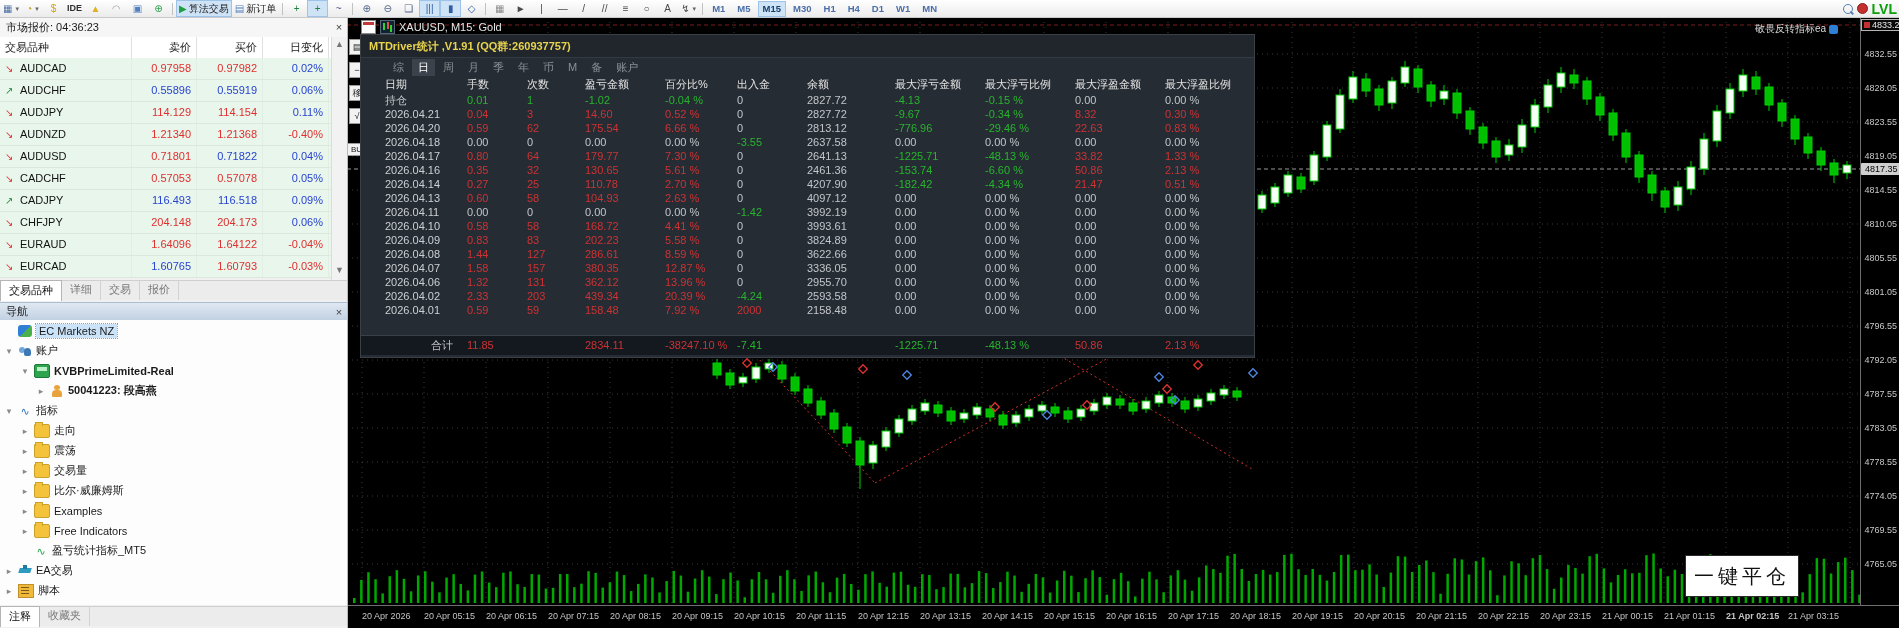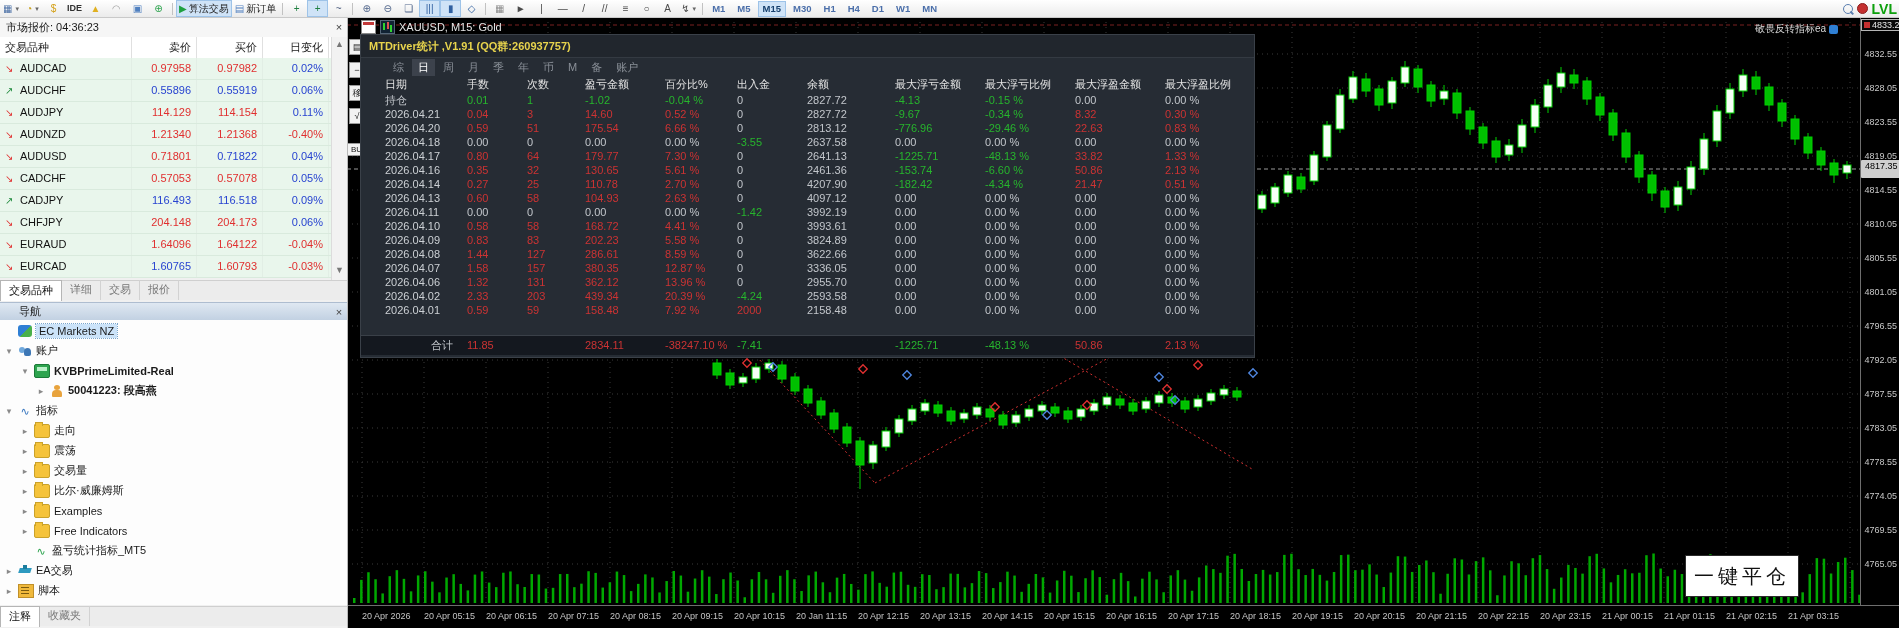--- a/index.html
+++ b/index.html
@@ -44,21 +44,21 @@
   .mw-scroll{position:absolute;right:0;top:20px;width:15px;height:243px;background:#f2f2f2;border-left:1px solid #dcdcdc;
              color:#777;font-size:9px;text-align:center;}
   .mw-scroll .up{position:absolute;top:2px;left:0;width:15px;}
   .mw-scroll .dn{position:absolute;top:228px;left:0;width:15px;}
   .pane-tabs{position:absolute;left:0;width:347px;height:19px;background:#ececec;border-top:1px solid #cfcfcf;
              display:flex;align-items:flex-end;font-size:11px;color:#777;}
   .ptab{padding:2px 8px 3px 8px;border-right:1px solid #d2d2d2;}
   .ptab.active{background:#ffffff;color:#111;border:1px solid #b5b5b5;border-bottom:none;margin-bottom:-1px;}
   .nav-head{position:absolute;left:0;top:285px;width:347px;height:17px;background:linear-gradient(#dfe8f2,#c2d1e2);
             border-top:1px solid #aebdd0;border-bottom:1px solid #b6c4d6;display:flex;align-items:center;color:#1a1a1a;}
-  .nav-head .t{padding-left:19px;}
+  .nav-head .t{padding-left:6px;}
   .tree{position:absolute;left:0;top:303px;width:347px;height:285px;background:#fdfdfd;overflow:hidden;}
   .trow{position:absolute;height:19px;display:flex;align-items:center;gap:4px;color:#1a1a1a;white-space:nowrap;}
   .trow .exp{width:10px;color:#8a8a8a;font-size:9px;text-align:center;}
   .trow.bold{font-weight:bold;}
   .trow .hl{background:#cbe3f9;outline:1px dotted #7aa6cc;padding:1px 3px;}
   .ticon{width:14px;height:12px;flex:none;position:relative;display:inline-block;}
   .i-broker{background:linear-gradient(135deg,#2f7fd4 50%,#49b04a 50%);border-radius:3px;}
   .i-accounts::before{content:"";position:absolute;left:1px;top:2px;width:6px;height:6px;border-radius:50%;background:#6fa8dc;}
   .i-accounts::after{content:"";position:absolute;left:6px;top:3px;width:7px;height:8px;border-radius:50% 50% 2px 2px;background:#3d77b5;}
   .i-server{background:#2ea44f;border:1px solid #1b7a38;border-radius:2px;}
@@ -87,21 +87,21 @@
         display:flex;align-items:center;justify-content:center;}
   .buy-tag{position:absolute;left:0;top:126px;z-index:22;background:#f2f2f2;border:1px solid #9a9a9a;color:#111;
            font-size:8px;padding:0 3px;height:11px;line-height:11px;}
   .ind-label{position:absolute;left:1408px;top:5px;z-index:20;color:#d9d9d9;font-size:10px;display:flex;align-items:center;gap:3px;}
   .ind-ic{width:9px;height:9px;background:#2f7fd4;border-radius:2px;}
 
   
   .paxis{position:absolute;left:1513px;top:0;width:39px;height:588px;border-left:1px solid #6e6e6e;background:#000;}
   .ptick{position:absolute;right:3px;transform:translateY(-50%);color:#c8c8c8;font-size:9px;}
   .pbox{position:absolute;left:0px;transform:translateY(-50%);background:#cfcfcf;color:#000;font-size:9px;
-        padding:1px 3px 7px 4px;border-radius:1px;}
+        padding:1px 3px 1px 4px;border-radius:1px;}
   .abox{position:absolute;left:0px;transform:translateY(-50%);background:#0a0a0a;border:1px solid #b5b5b5;color:#e8e8e8;
         font-size:9px;padding:0 2px 0 2px;display:flex;align-items:center;gap:2px;}
   .abox .sq{width:6px;height:6px;background:#c43030;display:inline-block;}
   
   .taxis{position:absolute;left:0;top:588px;width:1552px;height:23px;background:#000;border-top:1px solid #6e6e6e;padding-left:27px;}
   .ttick{position:absolute;top:5px;color:#c4c4c4;font-size:9px;white-space:nowrap;}
 
   
   .stats{position:absolute;left:13px;top:17px;width:895px;height:324px;background:#262c34;border:1px solid #3a4048;
          box-sizing:border-box;z-index:30;font-size:11px;}
@@ -952,21 +952,21 @@
           <span class="kw">0</span>
           <span class="kw">2827.72</span>
           <span class="kg">-9.67</span>
           <span class="kg">-0.34 %</span>
           <span class="kr">8.32</span>
           <span class="kr">0.30 %</span>
         </div>
         <div class="st-grid">
           <span class="kd">2026.04.20</span>
           <span class="kr">0.59</span>
-          <span class="kr">51</span>
+          <span class="kr">62</span>
           <span class="kr">175.54</span>
           <span class="kr">6.66 %</span>
           <span class="kw">0</span>
           <span class="kw">2813.12</span>
           <span class="kg">-776.96</span>
           <span class="kg">-29.46 %</span>
           <span class="kr">22.63</span>
           <span class="kr">0.83 %</span>
         </div>
         <div class="st-grid">
@@ -1180,31 +1180,31 @@
       </div>
     </div>
   <div class="taxis" id="taxis">
       <div class="ttick" style="left: 15px;">20 Apr 2026</div>
       <div class="ttick" style="left: 77px;">20 Apr 05:15</div>
       <div class="ttick" style="left: 139px;">20 Apr 06:15</div>
       <div class="ttick" style="left: 201px;">20 Apr 07:15</div>
       <div class="ttick" style="left: 263px;">20 Apr 08:15</div>
       <div class="ttick" style="left: 325px;">20 Apr 09:15</div>
       <div class="ttick" style="left: 387px;">20 Apr 10:15</div>
-      <div class="ttick" style="left: 449px;">20 Jan 11:15</div>
+      <div class="ttick" style="left: 449px;">20 Apr 11:15</div>
       <div class="ttick" style="left: 511px;">20 Apr 12:15</div>
       <div class="ttick" style="left: 573px;">20 Apr 13:15</div>
       <div class="ttick" style="left: 635px;">20 Apr 14:15</div>
       <div class="ttick" style="left: 697px;">20 Apr 15:15</div>
       <div class="ttick" style="left: 759px;">20 Apr 16:15</div>
       <div class="ttick" style="left: 821px;">20 Apr 17:15</div>
       <div class="ttick" style="left: 883px;">20 Apr 18:15</div>
       <div class="ttick" style="left: 945px;">20 Apr 19:15</div>
       <div class="ttick" style="left: 1007px;">20 Apr 20:15</div>
       <div class="ttick" style="left: 1069px;">20 Apr 21:15</div>
       <div class="ttick" style="left: 1131px;">20 Apr 22:15</div>
       <div class="ttick" style="left: 1193px;">20 Apr 23:15</div>
       <div class="ttick" style="left: 1255px;">21 Apr 00:15</div>
       <div class="ttick" style="left: 1317px;">21 Apr 01:15</div>
-      <div class="ttick" style="left: 1379px;">21 Apr 02:15</div>
+      <div class="ttick" style="left: 1379px; font-weight: bold;">21 Apr 02:15</div>
       <div class="ttick" style="left: 1441px;">21 Apr 03:15</div>
     </div>
 </div>
 
 </body></html>

